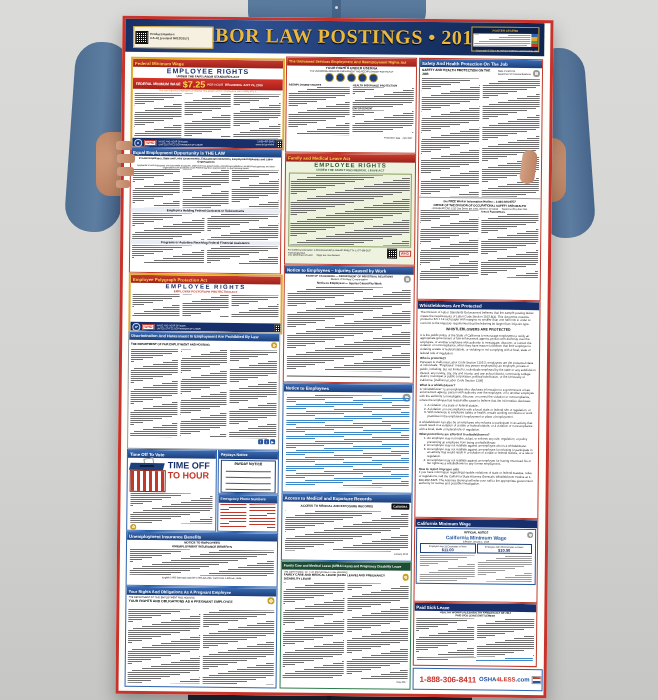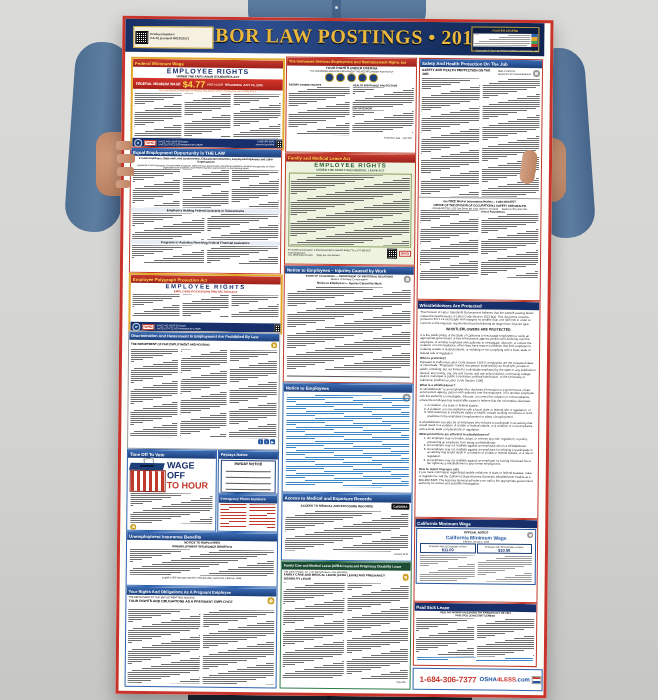--- a/index.html
+++ b/index.html
@@ -130,21 +130,21 @@
       </div>
       <div class="copyr">Copyright © 2017 ELITE BUSINESS VENTURES, INC.</div>
     </div>
 
     <div class="sec gold" style="left:6px;top:38px;width:150px;height:88px">
       <div class="sh red">Federal Minimum Wage</div>
       <div class="ctr b navytx" style="font-size:7px;letter-spacing:1px">EMPLOYEE RIGHTS</div>
       <div class="ctr t3 b">UNDER THE FAIR LABOR STANDARDS ACT</div>
       <div class="wagebar">
         <span class="t35 b">FEDERAL MINIMUM WAGE</span>
-        <span style="font-size:9px;font-weight:bold;color:#ffd34d">$4.77</span>
+        <span style="font-size:9px;font-weight:bold;color:#ffd34d">$7.25</span>
         <span class="t3">PER HOUR</span>
         <span class="t3 b">BEGINNING JULY 24, 2009</span>
       </div>
       <div class="ctr orangetx" style="font-size:2.6px">The law requires employers to display this poster where employees can readily see it.</div>
       <div class="cols">
         <div class="ft" style="height:44px"></div>
         <div class="ft" style="height:44px"></div>
         <div class="ft" style="height:44px"></div>
       </div>
       <div class="dolstrip">
@@ -224,21 +224,21 @@
     <div class="sec blueb" style="left:6px;top:430px;width:88px;height:80px">
       <div class="sh blue">Time Off To Vote</div>
       <div style="display:flex">
         <div class="flagbox">
           <div class="ballot"></div>
           <div class="lid"></div>
           <div class="slot"></div>
           <div class="box"></div>
         </div>
         <div style="padding:2px">
-          <div class="b navytx" style="font-size:9px">WAGE OFF</div>
+          <div class="b navytx" style="font-size:9px">TIME OFF</div>
           <div class="b redtx" style="font-size:9px">TO HOUR</div>
         </div>
       </div>
       <div class="ft" style="height:30px;margin:1px 3px"></div>
       <div class="seal gold" style="width:6px;height:6px;margin:0 3px"></div>
     </div>
 
     <div class="sec blueb" style="left:97px;top:430px;width:59px;height:42px">
       <div class="sh blue" style="font-size:3.6px">Paydays Notice</div>
       <div class="miniform">
@@ -462,21 +462,21 @@
       <div class="ctr b" style="font-size:2.5px">PAID SICK LEAVE ENTITLEMENT</div>
       <div class="cols">
         <div class="ft" style="height:38px"></div>
         <div class="ft" style="height:38px"></div>
       </div>
       <div class="ftb" style="height:4px;margin:0 3px"></div>
     </div>
 
     <div class="footerbar" style="left:294px;top:646px;width:122px;height:20px">
       <div class="ftb" style="width:34px;height:12px"></div>
-      <div class="fphone">1-684-306-7377</div>
+      <div class="fphone">1-888-306-8411</div>
       <div class="sitelogo">
         <span style="color:#2456a0">OSHA</span><span style="color:#c8352c">4LESS</span><span style="color:#2456a0">.com</span>
         <span class="stripe3"></span>
       </div>
     </div>
 
   </div>
 
   <div class="finger" style="left:116px;top:141px;width:16px;height:9px"></div>
   <div class="finger" style="left:117px;top:154px;width:18px;height:9px"></div>

